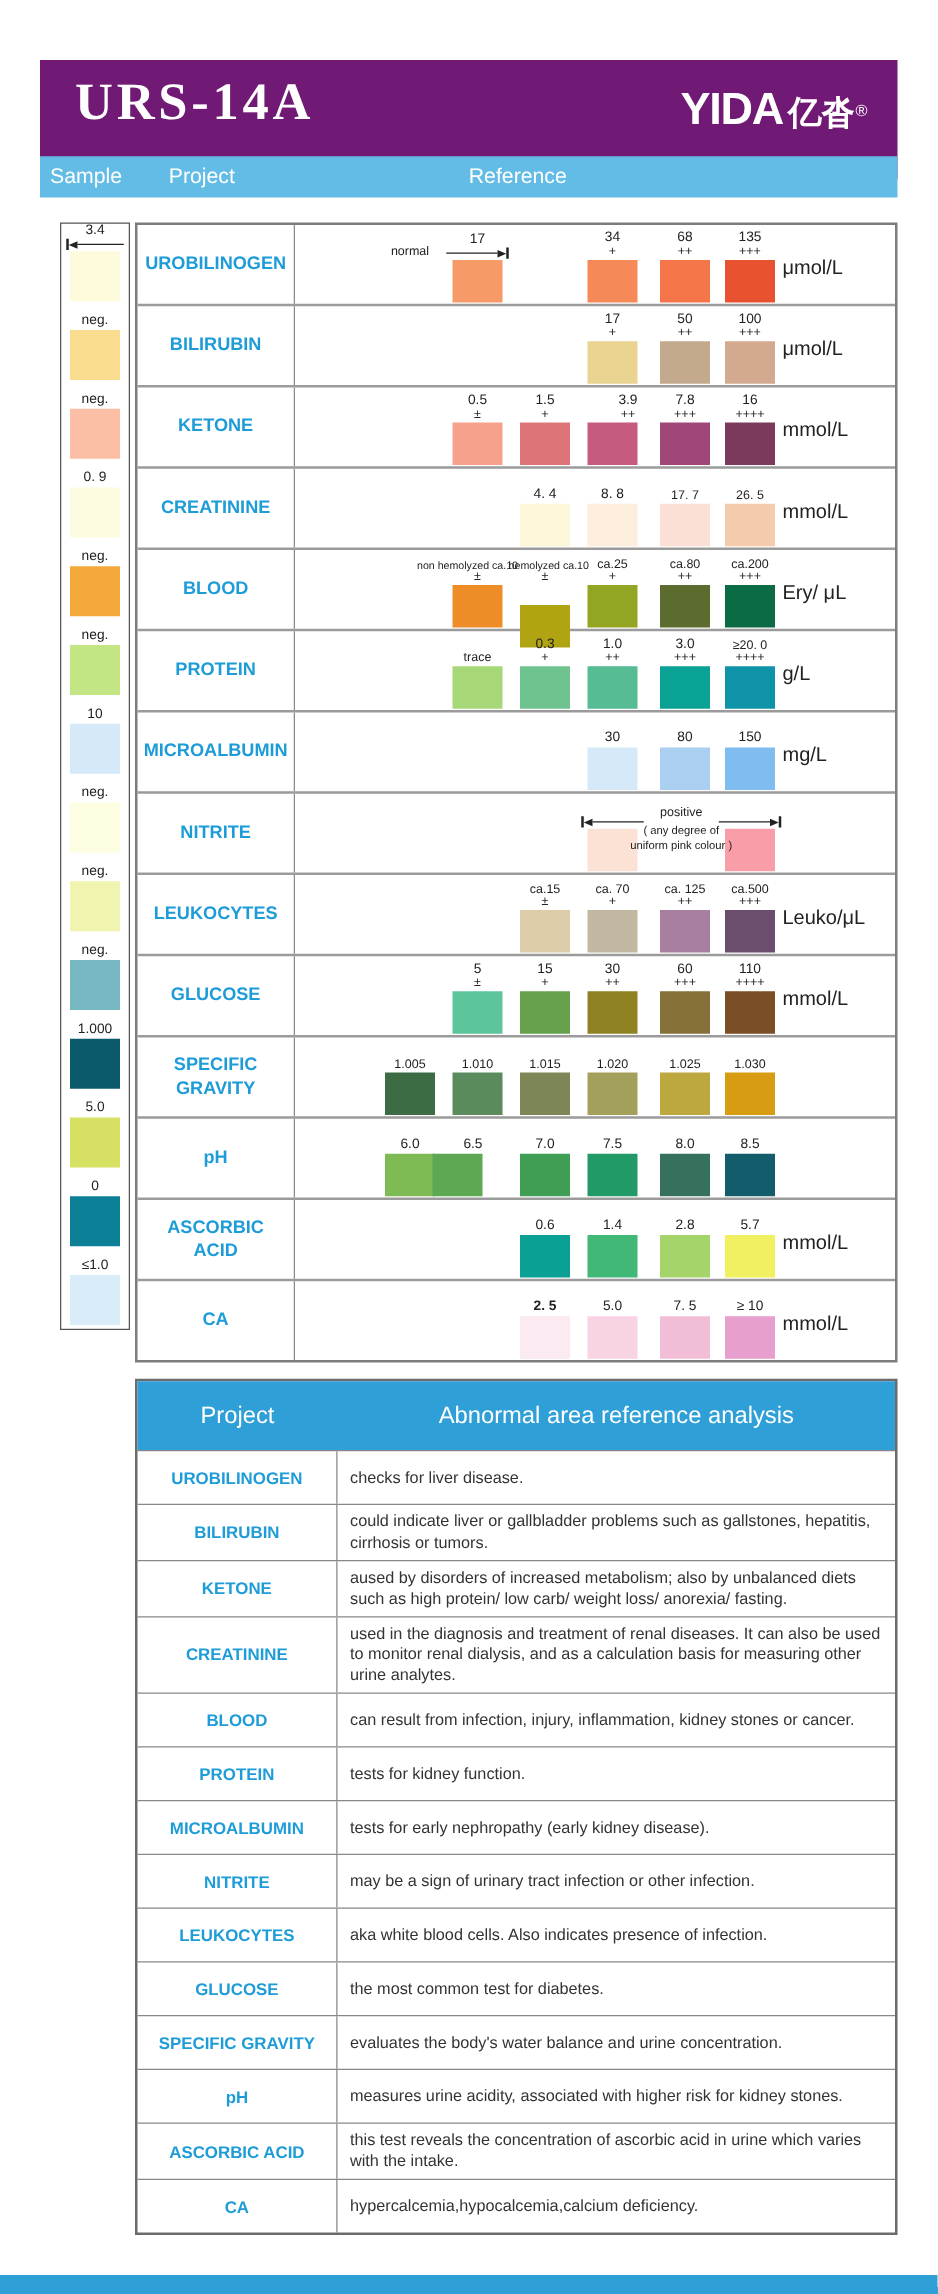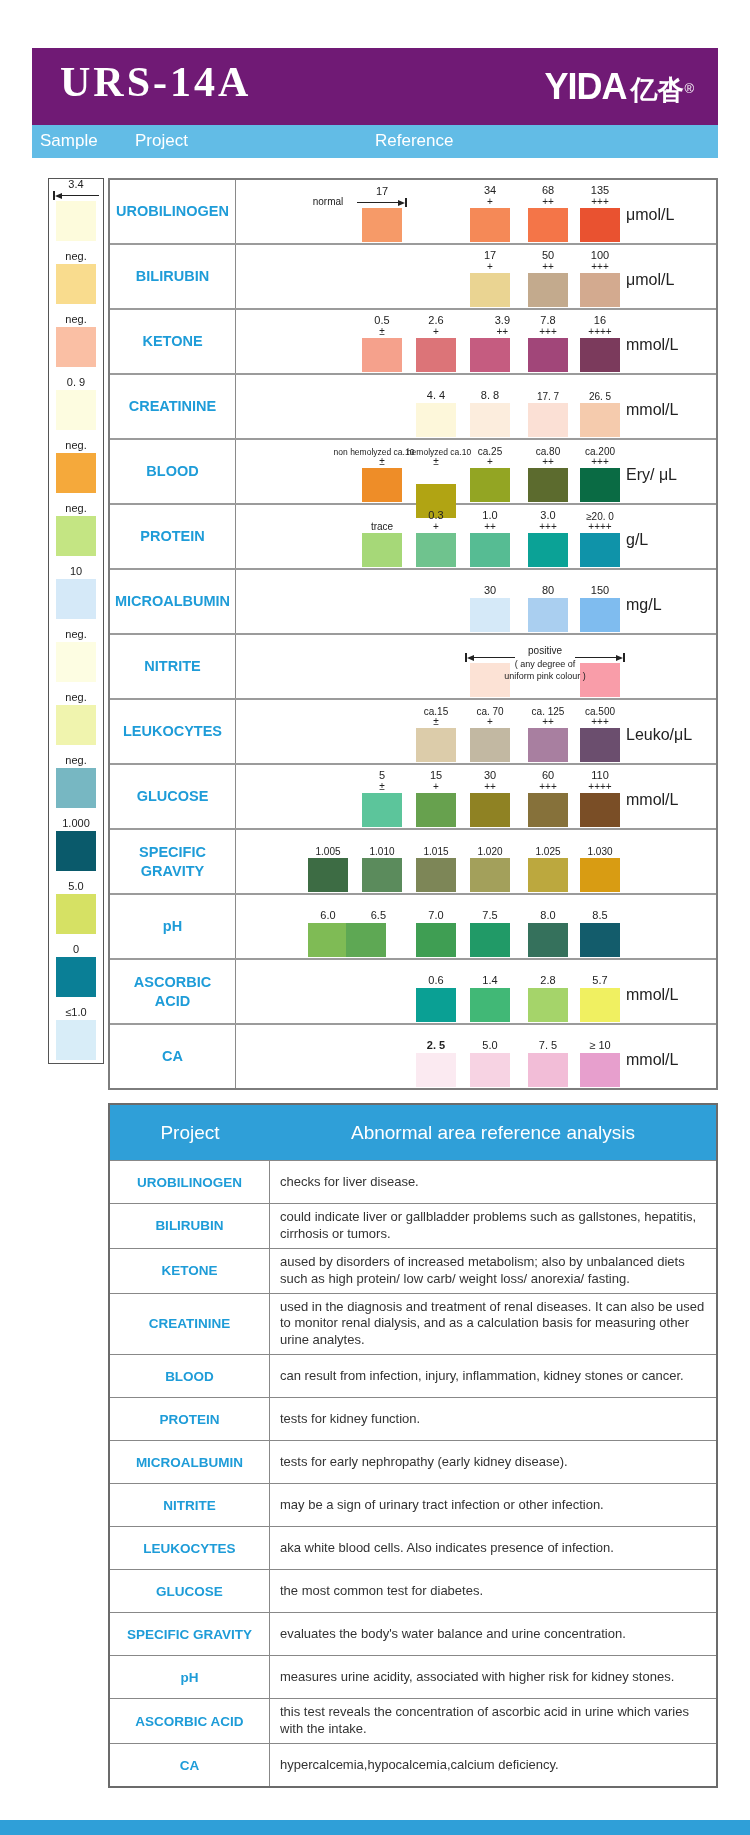--- a/index.html
+++ b/index.html
@@ -261,21 +261,21 @@
       <div class="swatch-area">
         <div class="sw-group" style="left: 126px;">
           <div class="sw-label">
             <span class="val">0.5</span>
             <span class="mark">±</span>
           </div>
           <div class="sw" style="background: rgb(245, 161, 140);"></div>
         </div>
         <div class="sw-group" style="left: 180px;">
           <div class="sw-label">
-            <span class="val">2.6</span>
+            <span class="val">1.5</span>
             <span class="mark">+</span>
           </div>
           <div class="sw" style="background: rgb(220, 116, 120);"></div>
         </div>
         <div class="sw-group" style="left: 234px; align-items: flex-end;">
           <div class="sw-label">
             <span class="val">3.9</span>
             <span class="mark">++</span>
           </div>
           <div class="sw" style="background: rgb(197, 92, 128);"></div>

